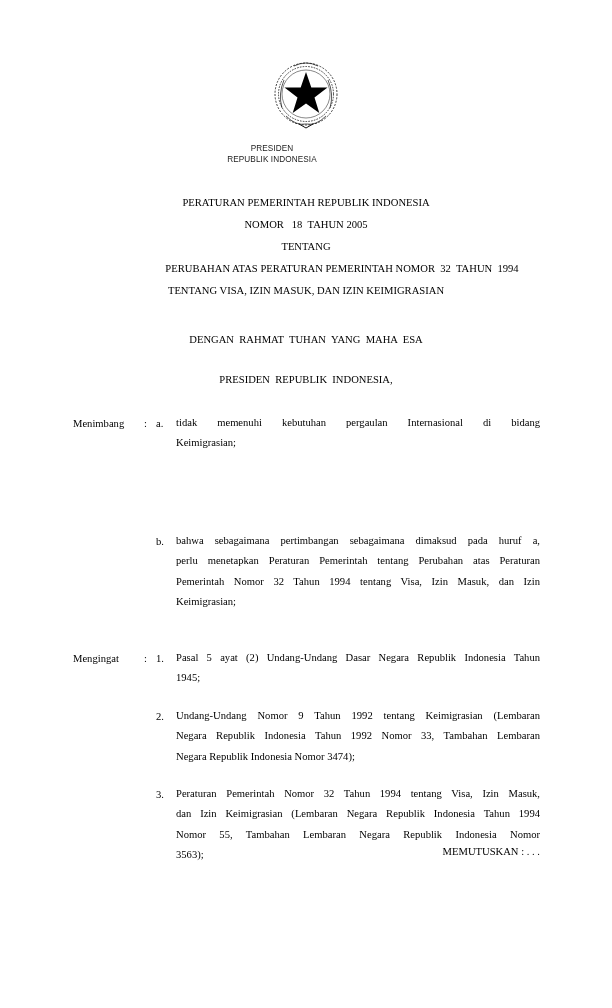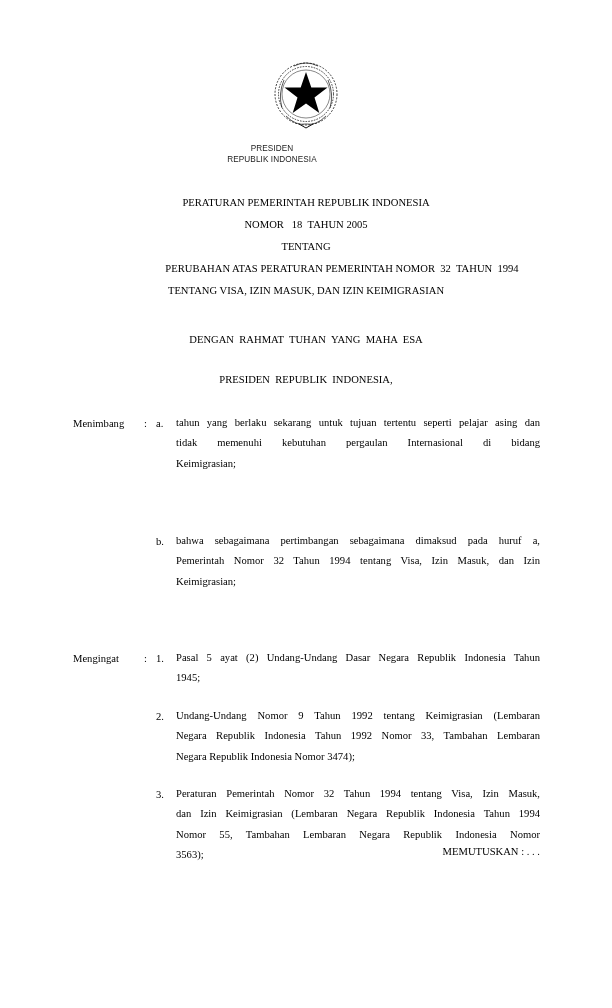--- a/index.html
+++ b/index.html
@@ -52,28 +52,28 @@
 <div class="abs ctr" style="top:263px;padding-left:36px;">PERUBAHAN ATAS PERATURAN PEMERINTAH NOMOR  32  TAHUN  1994</div>
 <div class="abs ctr" style="top:285px;">TENTANG VISA, IZIN MASUK, DAN IZIN KEIMIGRASIAN</div>
 
 <div class="abs ctr" style="top:334px;">DENGAN  RAHMAT  TUHAN  YANG  MAHA  ESA</div>
 <div class="abs ctr" style="top:374px;">PRESIDEN  REPUBLIK  INDONESIA,</div>
 
 <div class="abs label" style="top:418px;">Menimbang</div>
 <div class="abs colon" style="top:418px;">:</div>
 <div class="abs num" style="top:418px;">a.</div>
 <div class="abs para" style="top:413px;">
-  <span class="line">tahun yang berlaku sekarang untuk tujuan tertentu seperti pelajar asing dan</span>
   <span class="line">tidak memenuhi kebutuhan pergaulan Internasional di bidang</span>
   <span class="line last">Keimigrasian;</span>
 </div>
 
 <div class="abs num" style="top:536px;">b.</div>
 <div class="abs para" style="top:531px;">
   <span class="line">bahwa sebagaimana pertimbangan sebagaimana dimaksud pada huruf a,</span>
+  <span class="line">perlu menetapkan Peraturan Pemerintah tentang Perubahan atas Peraturan</span>
   <span class="line">Pemerintah Nomor 32 Tahun 1994 tentang Visa, Izin Masuk, dan Izin</span>
   <span class="line last">Keimigrasian;</span>
 </div>
 
 <div class="abs label" style="top:653px;">Mengingat</div>
 <div class="abs colon" style="top:653px;">:</div>
 <div class="abs num" style="top:653px;">1.</div>
 <div class="abs para" style="top:648px;">
   <span class="line">Pasal 5 ayat (2) Undang-Undang Dasar Negara Republik Indonesia Tahun</span>
   <span class="line last">1945;</span>

